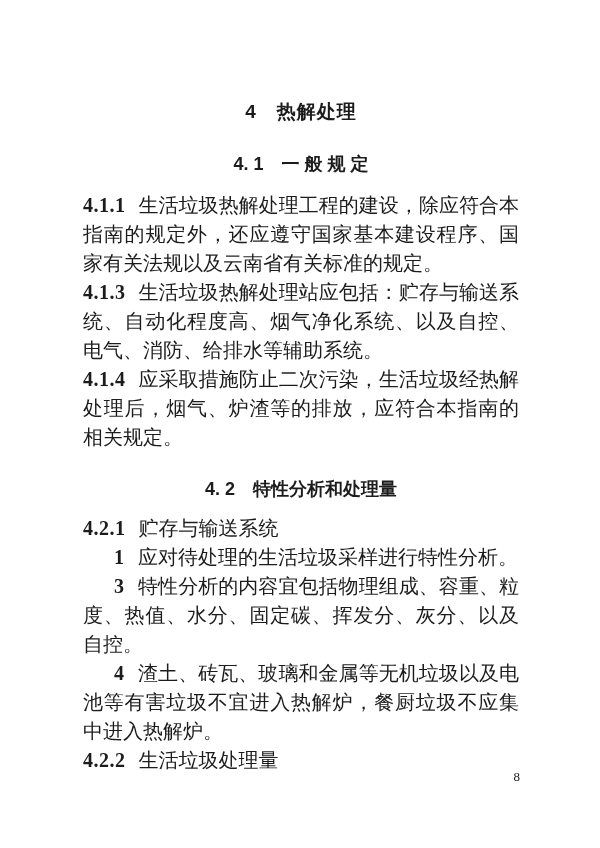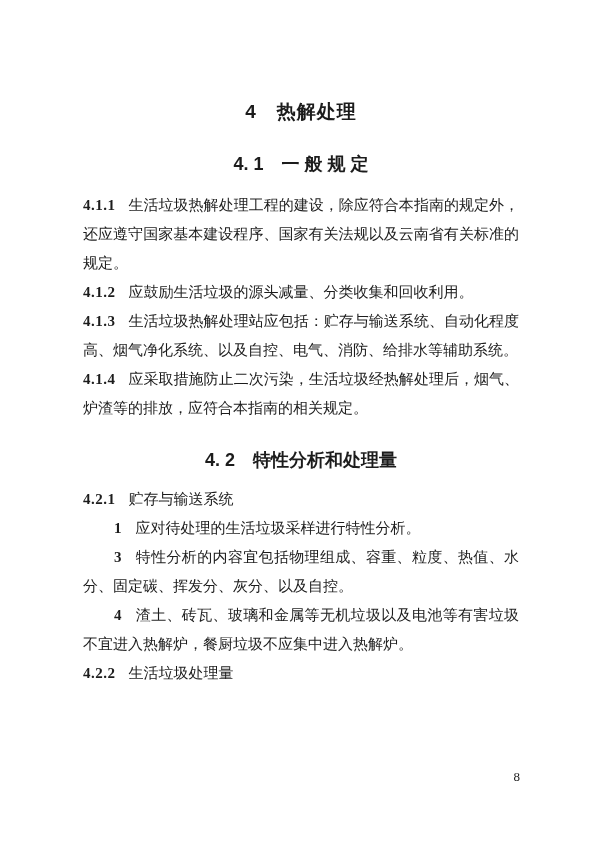--- a/index.html
+++ b/index.html
@@ -36,21 +36,21 @@
     text-align: center;
     font-size: 18px;
     line-height: 21px;
     font-weight: bold;
     font-family: "Liberation Sans", "DejaVu Sans", sans-serif;
   }
   .section-heading.second {
     margin-bottom: 14px;
   }
   .clauses {
-    font-size: 15px;
+    font-size: 20px;
     line-height: 29px;
   }
   .clause {
     margin: 0;
     text-align: justify;
     text-align-last: left;
   }
   .clause .num {
     font-weight: bold;
     font-family: "Liberation Serif", "DejaVu Serif", serif;
@@ -76,21 +76,20 @@
 
 <div class="page">
   <div class="content">
 
     <h1 class="chapter-title">4　热解处理</h1>
 
     <h2 class="section-heading">4. 1　一 般 规 定</h2>
 
     <div class="clauses">
       <p class="clause"><span class="num">4.1.1</span><span>生活垃圾热解处理工程的建设，除应符合本指南的规定外，还应遵守国家基本建设程序、国家有关法规以及云南省有关标准的规定。</span></p>
-      <p class="clause"><span class="num">4.1.2</span><span>应鼓励生活垃圾的源头减量、分类收集和回收利用。</span></p>
       <p class="clause"><span class="num">4.1.3</span><span>生活垃圾热解处理站应包括：贮存与输送系统、自动化程度高、烟气净化系统、以及自控、电气、消防、给排水等辅助系统。</span></p>
       <p class="clause"><span class="num">4.1.4</span><span>应采取措施防止二次污染，生活垃圾经热解处理后，烟气、炉渣等的排放，应符合本指南的相关规定。</span></p>
     </div>
 
     <h2 class="section-heading second">4. 2　特性分析和处理量</h2>
 
     <div class="clauses">
       <p class="clause"><span class="num">4.2.1</span><span>贮存与输送系统</span></p>
       <p class="clause sub"><span class="num">1</span><span>应对待处理的生活垃圾采样进行特性分析。</span></p>
       <p class="clause sub"><span class="num">3</span><span>特性分析的内容宜包括物理组成、容重、粒度、热值、水分、固定碳、挥发分、灰分、以及自控。</span></p>

